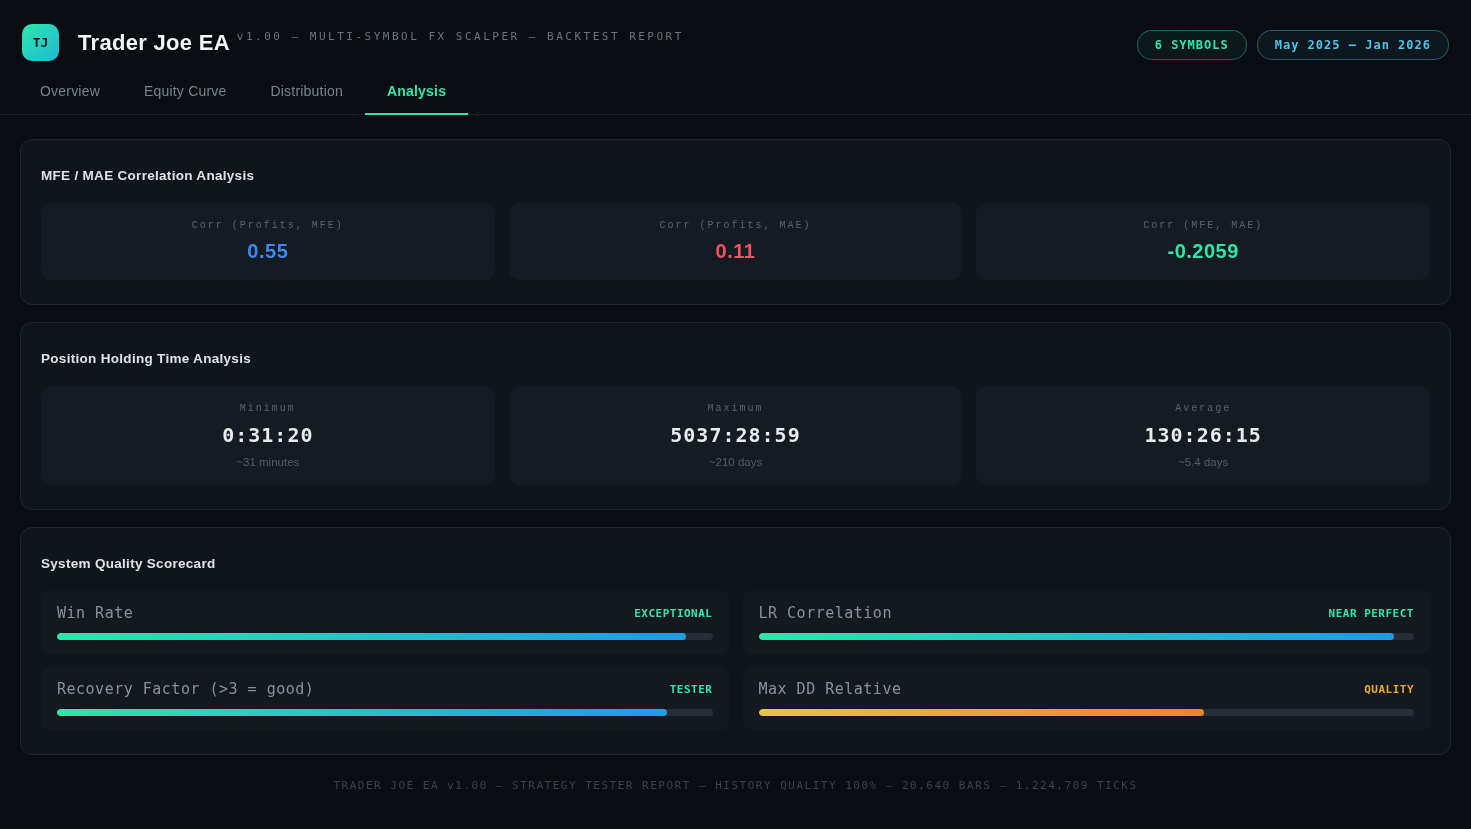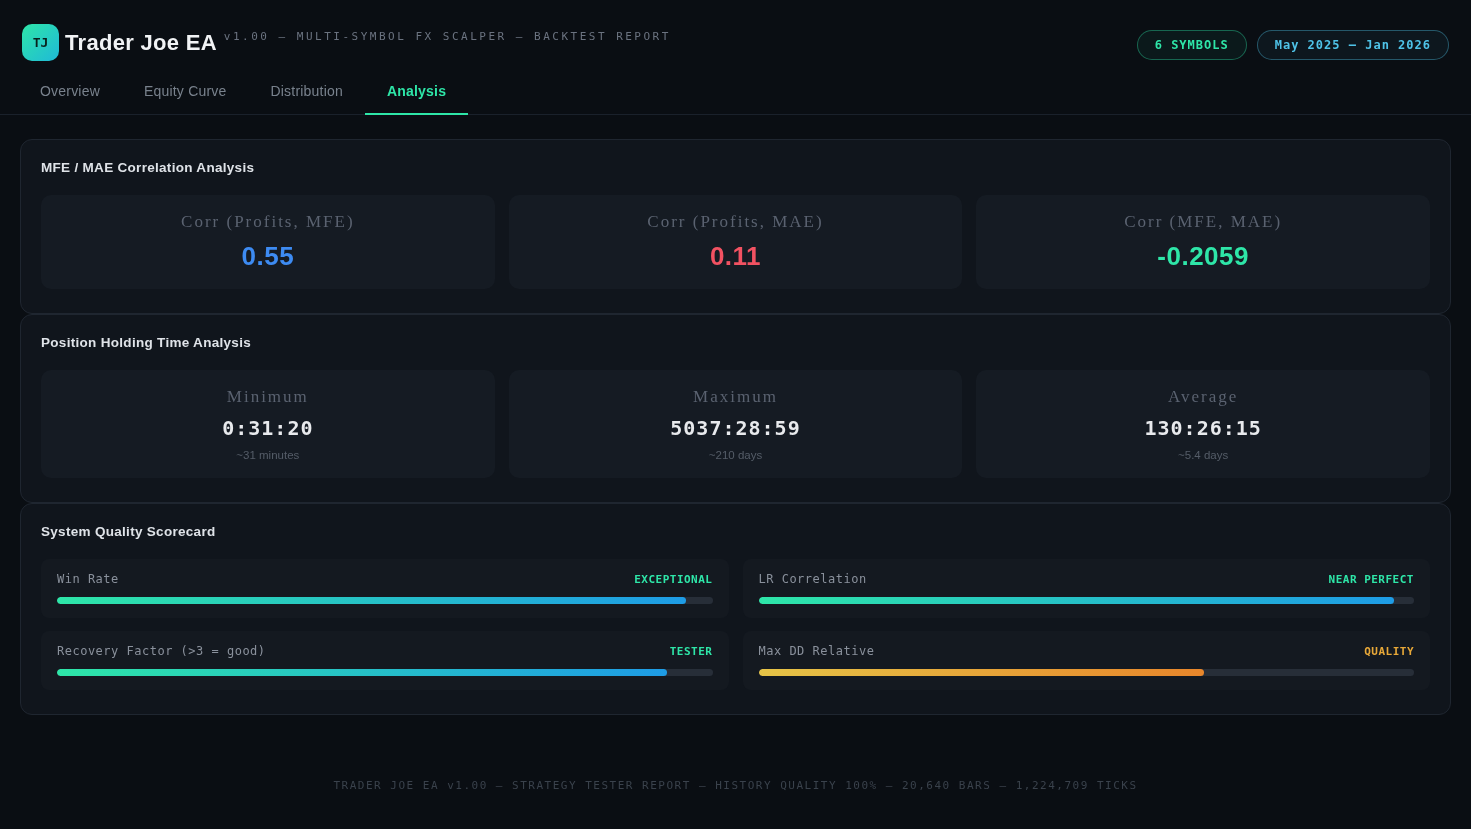--- a/index.html
+++ b/index.html
@@ -9,21 +9,21 @@
     font-family: "Liberation Sans", sans-serif;
     color: #e8eaed;
     position: relative;
   }
 
   
   .header {
     display: flex; align-items: flex-start; justify-content: space-between;
     padding: 24px 22px 0 22px;
   }
-  .brand { display: flex; align-items: center; gap: 6px; }
+  .brand { display: flex; align-items: center; gap: 19px; }
   .logo {
     width: 37px; height: 37px; border-radius: 10px;
     background: linear-gradient(135deg, #2ee6a8, #1fb9d8);
     display: flex; align-items: center; justify-content: center;
     font-family: "DejaVu Sans Mono", monospace;
     font-weight: bold; font-size: 13px; color: #08211c;
   }
   .title-block { display: flex; flex-direction: row; gap: 7px; }
   .app-title { font-size: 22px; font-weight: bold; letter-spacing: 0.3px; color: #f1f3f5; }
   .app-subtitle {
@@ -51,47 +51,47 @@
   .tab.active { color: #2ee6a8; font-weight: bold; }
   .tab.active::after {
     content: ""; position: absolute; left: -22px; right: -22px; bottom: -1px;
     height: 2px; background: #2ee6a8;
   }
 
   
   .content { padding: 24px 20px 0 20px; }
   .card {
     background: #10151c; border: 1px solid #1f2630; border-radius: 12px;
-    padding: 20px 20px 24px 20px; 
+    padding: 28px 20px 24px 20px; margin-bottom: 17px;
   }
   .card-title { font-size: 13.5px; font-weight: bold; color: #dfe3e8; letter-spacing: 0.3px; margin-bottom: 20px; }
 
   .stat-grid { display: grid; grid-template-columns: repeat(3, 1fr); gap: 14px; }
   .stat-box {
     background: #151b23; border-radius: 10px; padding: 17px 16px;
     display: flex; flex-direction: column; align-items: center; gap: 9px;
   }
   .stat-label {
-    font-family: Liberation Serif, serif;
-    font-size: 17px; color: #5a6270; letter-spacing: 2px;
-  }
-  .stat-value { font-size: 26px; font-weight: bold; letter-spacing: 0.5px; }
+    font-family: Liberation Mono, monospace;
+    font-size: 10px; color: #5a6270; letter-spacing: 2px;
+  }
+  .stat-value { font-size: 20px; font-weight: bold; letter-spacing: 0.5px; }
   .time-value {
     font-family: "DejaVu Sans Mono", monospace;
     font-size: 20px; font-weight: bold; color: #e8eaed; letter-spacing: 1px;
   }
   .stat-note { font-size: 11.5px; color: #555d68; }
 
   
   .metric-grid { display: grid; grid-template-columns: 1fr 1fr; gap: 13px 14px; }
   .metric-row { background: #141920; border-radius: 8px; padding: 13px 16px 14px 16px; }
   .metric-head { display: flex; justify-content: space-between; align-items: center; margin-bottom: 11px; }
   .metric-label {
     font-family: "DejaVu Sans Mono", monospace;
-    font-size: 12px; color: #8a919c; letter-spacing: 0.5px;
+    font-size: 15px; color: #8a919c; letter-spacing: 0.5px;
   }
   .metric-rating {
     font-family: "DejaVu Sans Mono", monospace;
     font-size: 11px; font-weight: bold; letter-spacing: 0.5px;
   }
   .metric-row[data-theme="teal"]  .metric-rating { color: #2ee6a8; }
   .metric-row[data-theme="amber"] .metric-rating { color: #e8a838; }
   .bar-track { height: 7px; border-radius: 4px; background: #272e38; overflow: hidden; }
   .bar-fill { height: 100%; border-radius: 4px; }
   .metric-row[data-theme="teal"]  .bar-fill { background: linear-gradient(90deg, #2ee6a8, #1e9ce6); }

